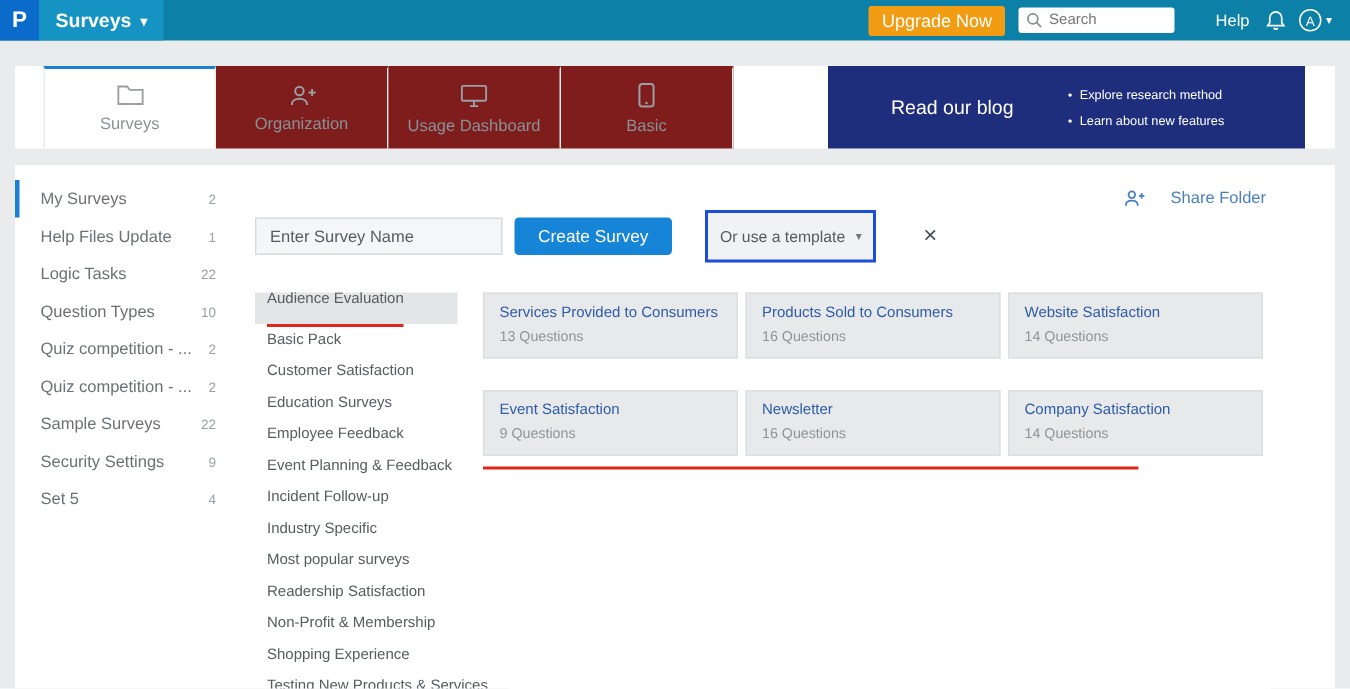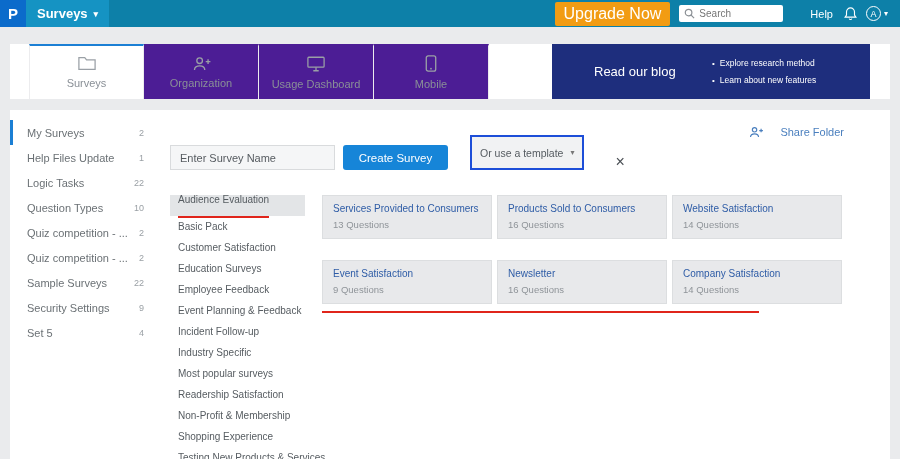--- a/index.html
+++ b/index.html
@@ -4,51 +4,51 @@
 <style>
   * { margin:0; padding:0; box-sizing:border-box; }
   html,body { width:900px; height:459px; }
   body { font-family:"Liberation Sans", sans-serif; background:#eaebed; position:relative; overflow:hidden; }
 
   
   .topbar { position:absolute; top:0; left:0; width:900px; height:27px; background:#0d80a8; display:flex; align-items:center; }
   .logo { width:26px; height:27px; background:#0b6bcb; color:#fff; font-weight:bold; font-size:15px; display:flex; align-items:center; justify-content:center; }
   .appmenu { height:27px; background:#1593c3; color:#fff; display:flex; align-items:center; gap:6px; padding:0 11px; font-size:13px; font-weight:bold; cursor:pointer; }
   .caret { font-size:9px; }
-  .upgrade { margin-left:auto; background:#f29c13; color:#fff; font-size:16px; padding:3px 9px; border-radius:2px; border:none; font-family:inherit; cursor:pointer; }
+  .upgrade { margin-left:auto; background:#f29c13; color:#fff; font-size:12px; padding:3px 9px; border-radius:2px; border:none; font-family:inherit; cursor:pointer; }
   .search-box { margin-left:9px; width:104px; height:17px; background:#fff; border-radius:2px; display:flex; align-items:center; gap:4px; padding:0 5px; }
   .search-box input { border:none; outline:none; width:80px; font-size:10px; font-family:inherit; color:#555; background:transparent; }
   .help { color:#fff; font-size:11px; margin-left:27px; cursor:pointer; }
   .bell { margin-left:11px; display:flex; cursor:pointer; }
   .avatar-wrap { margin-left:9px; margin-right:12px; display:flex; align-items:center; gap:3px; color:#fff; cursor:pointer; }
   .avatar { width:15px; height:15px; border:1px solid #fff; border-radius:50%; font-size:9px; display:flex; align-items:center; justify-content:center; }
   .avatar-wrap .caret { font-size:8px; }
 
   
   .tabbar { position:absolute; top:44px; left:10px; width:880px; height:55px; background:#fff; display:flex; padding-left:19px; }
-  .tab { width:115px; border-right:1px solid #ececee; border-top:2px solid transparent; display:flex; flex-direction:column; align-items:center; justify-content:center; gap:6px; cursor:pointer; background:#4c1d95; }
+  .tab { width:115px; border-right:1px solid #ececee; border-top:2px solid transparent; display:flex; flex-direction:column; align-items:center; justify-content:center; gap:6px; cursor:pointer; background:#7f1d1d; }
   .tab:first-child { border-left:1px solid #ececee; }
   .tab.active { border-top-color:#1b7fd4; background:#fff; }
   .tab-label { font-size:11px; color:#8a9097; }
   .banner { position:absolute; right:20px; top:0; width:318px; height:55px; background:#1e2e7d; display:flex; align-items:center; cursor:pointer; }
   .banner-title { color:#fff; font-size:13px; padding-left:42px; flex:0 0 160px; }
   .banner-bullets { display:flex; flex-direction:column; gap:7px; }
   .bullet { color:#fff; font-size:8.5px; display:flex; gap:5px; align-items:center; }
   .bullet .dot { font-size:8px; }
 
   
   .main { position:absolute; top:110px; left:10px; width:880px; height:349px; background:#fff; }
   .sidebar { position:absolute; left:0; top:10px; width:150px; }
   .side-item { height:25px; display:flex; align-items:center; padding:0 16px 0 14px; justify-content:space-between; cursor:pointer; border-left:3px solid transparent; }
   .side-item.active { border-left-color:#1b7fd4; }
   .si-label { font-size:11px; color:#6b7175; white-space:nowrap; }
   .si-count { font-size:9px; color:#9aa0a5; }
   .share { position:absolute; top:16px; right:46px; display:flex; gap:16px; align-items:center; color:#4a7fbe; font-size:11px; cursor:pointer; }
 
-  .toolbar { position:absolute; left:160px; top:35px; display:flex; align-items:flex-end; height:25px; }
+  .toolbar { position:absolute; left:160px; top:35px; display:flex; align-items:center; height:25px; }
   .name-input { width:165px; height:25px; background:#f5f6f7; border:1px solid #d9dbdd; font-size:11px; padding:0 9px; font-family:inherit; color:#4a4f54; outline:none; }
   .name-input::placeholder { color:#565b60; opacity:1; }
   .create-btn { margin-left:8px; width:105px; height:25px; background:#1685d8; color:#fff; border:none; border-radius:3px; font-size:11.5px; font-family:inherit; cursor:pointer; }
   .tpl-dd { margin-left:22px; height:35px; background:#f1f2f3; border:2px solid #1d4ed8; display:flex; align-items:center; gap:7px; padding:0 8px; font-size:10.5px; color:#555b60; cursor:pointer; }
   .tpl-dd .caret { font-size:8px; color:#777; }
   .close-x { margin-left:31px; font-size:16px; color:#4a4f54; cursor:pointer; line-height:1; }
 
   .categories { position:absolute; left:160px; top:85px; width:135px; }
   .cat-item { height:21px; display:flex; align-items:center; padding:0 8px; font-size:10px; color:#565c61; cursor:pointer; white-space:nowrap; }
   .cat-item.selected { background:#e3e5e7; }
@@ -126,21 +126,21 @@
     </span>
     <span class="tab-label">Usage Dashboard</span>
   </div>
   <div class="tab">
     <span style="display:flex;">
       <svg width="12" height="17" viewBox="0 0 12 18">
           <rect x="1" y="1" width="10" height="16" rx="2" fill="none" stroke="#9aa0a6" stroke-width="1.4"></rect>
           <circle cx="6" cy="14.5" r="0.9" fill="#9aa0a6"></circle>
         </svg>
     </span>
-    <span class="tab-label">Mobile</span>
+    <span class="tab-label">Basic</span>
   </div>
   <div class="banner">
     <div class="banner-title">Read our blog</div>
     <div class="banner-bullets">
       <div class="bullet">
           <span class="dot">•</span>
           <span>Explore research method</span>
         </div>
       <div class="bullet">
           <span class="dot">•</span>

